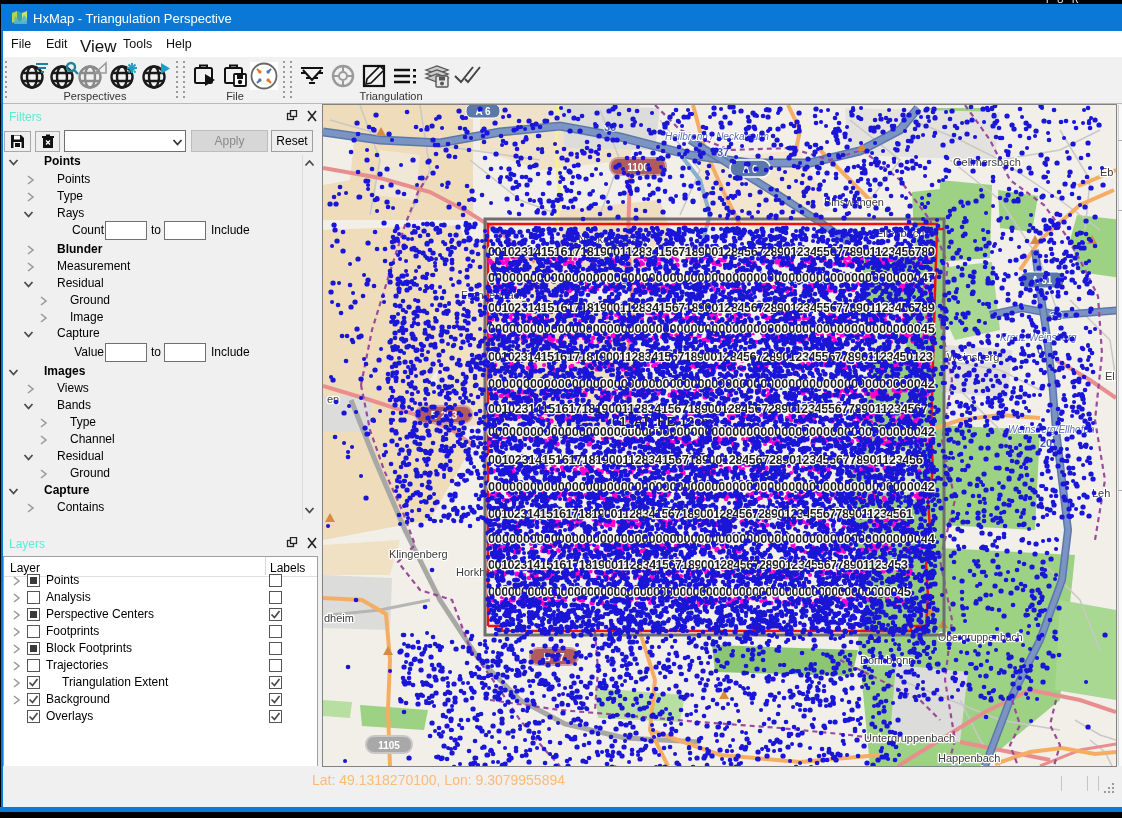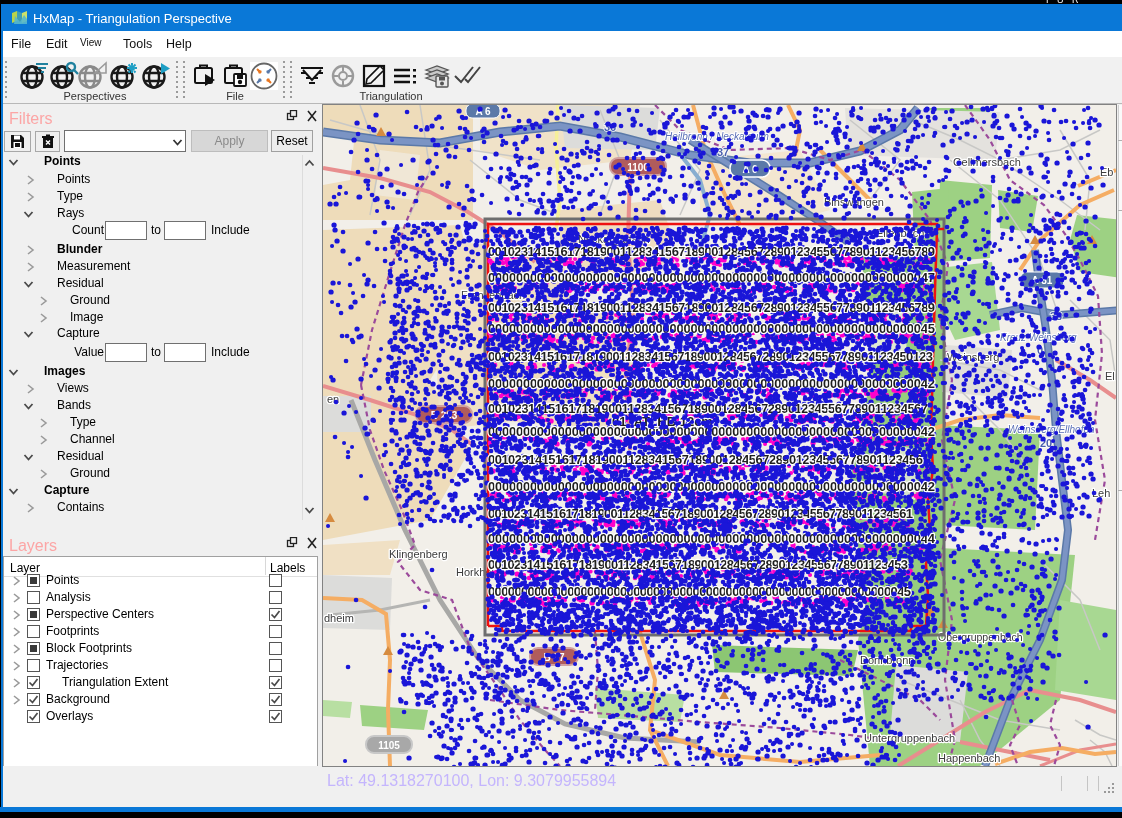--- a/index.html
+++ b/index.html
@@ -2,42 +2,42 @@
 <html><head><meta charset="utf-8">
 <style>
 *{margin:0;padding:0;box-sizing:border-box}
 body{width:1122px;height:818px;background:#000;font-family:"Liberation Sans",sans-serif;position:relative;overflow:hidden}
 .abs{position:absolute}
 .titlebar{position:absolute;left:1px;top:4px;width:1121px;height:27px;background:#0a78d7;color:#fff;font-size:13px}
 .menubar{position:absolute;left:3px;top:31px;width:1119px;height:26px;background:#fff}
 .toolbar{position:absolute;left:3px;top:57px;width:1119px;height:47px;background:#f1f1f1;border-bottom:1px solid #b8b8b8}
 .glabel{position:absolute;top:33px;font-size:11px;color:#333;width:120px;text-align:center}
 .dots-sep{position:absolute;top:4px;height:38px;width:2px;background-image:repeating-linear-gradient(to bottom,#9a9a9a 0 2px,transparent 2px 5px)}
-.panelhead{position:absolute;font-size:16px;color:#fca5a5}
+.panelhead{position:absolute;font-size:12px;color:#5eead4}
 .btn{position:absolute;border:1px solid #a8a8a8;background:#efefef}
 .chk{position:absolute;width:13px;height:13px;border:1px solid #555;background:#fff}
 .lbl12{font-size:12px;color:#000;position:absolute}
 .statusbar{position:absolute;left:3px;top:766px;width:1119px;height:41px;background:#f0f0f0}
 </style></head><body>
 <div class="abs" style="left:1px;top:104px;width:1121px;height:703px;background:#f0f0f0"></div>
 <div class="abs" style="left:0;top:0;width:1122px;height:4px;background:#000;overflow:hidden">
     <span style="position:absolute;left:1046px;top:-5px;color:#fff;font-size:9px;letter-spacing:3px">I U R</span>
   </div>
 <div class="titlebar"></div>
 <svg class="abs" style="left:11px;top:10px" width="17" height="16" viewBox="0 0 17 16">
 <path d="M1 3 L6 1 L6 11 L1 13 Z" fill="#b7d34a"></path>
 <path d="M6 1 L11 3 L11 13 L6 11 Z" fill="#3e9db5"></path>
 <path d="M11 3 L16 1 L16 11 L11 13 Z" fill="#cde26a"></path>
 <path d="M4 6 L9 12 L13 5 L16 9 L16 14 L3 14 Z" fill="#57b8cc" opacity="0.9"></path>
 </svg>
 <div class="abs" style="left:33px;top:11px;color:#fff;font-size:13px">HxMap - Triangulation Perspective</div>
 <div class="menubar"></div>
 <div class="abs" style="left:11px;top:37px;font-size:12.5px;color:#111">File</div>
 <div class="abs" style="left:46px;top:37px;font-size:12.5px;color:#111">Edit</div>
-<div class="abs" style="left:80px;top:37px;font-size:10px;color:#111">View</div>
+<div class="abs" style="left:80px;top:37px;font-size:17px;color:#111">View</div>
 <div class="abs" style="left:123px;top:37px;font-size:12.5px;color:#111">Tools</div>
 <div class="abs" style="left:166px;top:37px;font-size:12.5px;color:#111">Help</div>
 <div class="toolbar">
     <div class="dots-sep" style="left:2px"></div>
     <div class="dots-sep" style="left:173px"></div>
     <div class="dots-sep" style="left:180px"></div>
     <div class="dots-sep" style="left:280px"></div>
     <div class="dots-sep" style="left:287px"></div>
     <div class="glabel" style="left:32px">Perspectives</div>
     <div class="glabel" style="left:172px">File</div>
@@ -375,21 +375,21 @@
 <div class="chk" style="left:27px;top:710px"></div>
 <svg class="abs" style="left:28px;top:711px" width="11" height="11">
     <path d="M1.5 5.5 L4.5 8.5 L9.5 2" stroke="#4a4a4a" stroke-width="1.7" fill="none"></path>
   </svg>
 <div class="lbl12" style="left:46px;top:709px">Overlays</div>
 <div class="chk" style="left:269px;top:710px"></div>
 <svg class="abs" style="left:270px;top:711px" width="11" height="11">
     <path d="M1.5 5.5 L4.5 8.5 L9.5 2" stroke="#4a4a4a" stroke-width="1.7" fill="none"></path>
   </svg>
 <div class="statusbar"></div>
-<div class="abs" style="left:327px;top:772px;font-size:16px;color:#c4b5fd">Lat: 49.1318270100, Lon: 9.3079955894</div>
+<div class="abs" style="left:312px;top:772px;font-size:14px;color:#fdba74">Lat: 49.1318270100, Lon: 9.3079955894</div>
 <div class="abs" style="left:1061px;top:776px;width:1px;height:15px;background:#c5c5c5"></div>
 <div class="abs" style="left:1087px;top:776px;width:1px;height:15px;background:#c5c5c5"></div>
 <div class="abs" style="left:1098px;top:776px;width:1px;height:15px;background:#c5c5c5"></div>
 <svg class="abs" style="left:1104px;top:783px" width="12" height="12">
     <g fill="#9a9a9a">
       <rect x="8" y="0" width="2" height="2"></rect>
       <rect x="4" y="4" width="2" height="2"></rect>
       <rect x="8" y="4" width="2" height="2"></rect>
       <rect x="0" y="8" width="2" height="2"></rect>
       <rect x="4" y="8" width="2" height="2"></rect>

